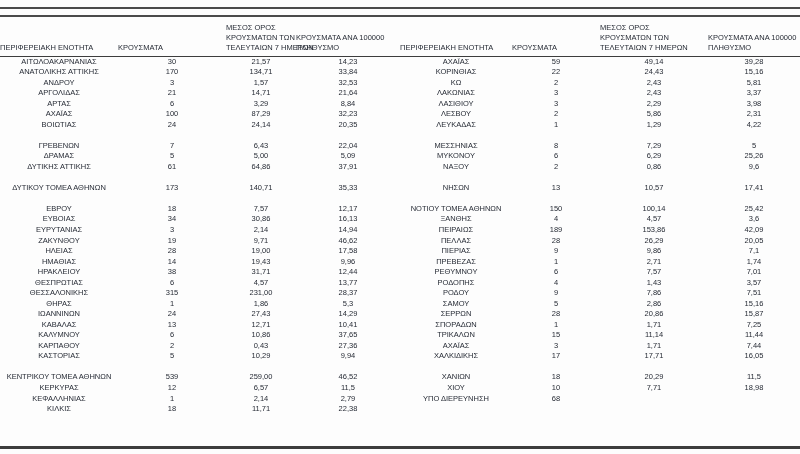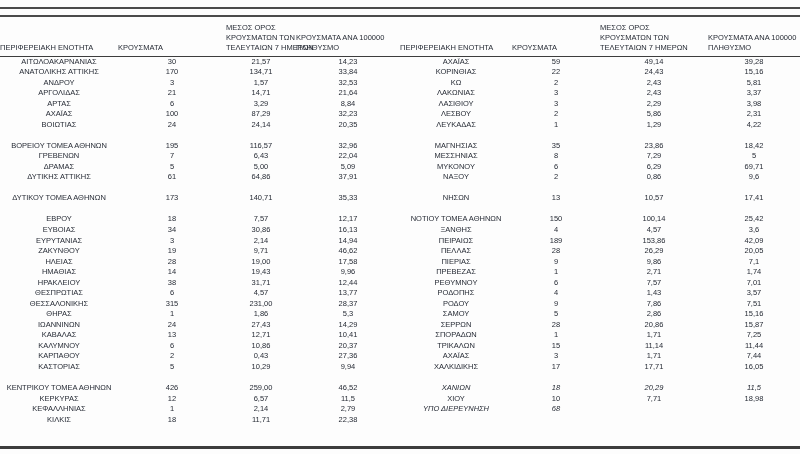--- a/index.html
+++ b/index.html
@@ -40,21 +40,21 @@
   table.cases td{
     font-size:7.5px;
     line-height:10.5px;
     height:10.54px;
     text-align:center;
     vertical-align:middle;
     padding:0;
     white-space:nowrap;
     overflow:visible;
   }
-  td.italic{font-style:italic;}
+  td.italic{}
 </style>
 </head>
 <body>
 
 <div class="page">
   <div class="top-rule first"></div>
   <div class="top-rule second"></div>
 
   <table class="cases">
     <colgroup>
@@ -160,48 +160,38 @@
           <td></td>
           <td></td>
           <td></td>
           <td></td>
           <td></td>
           <td></td>
           <td></td>
           <td></td>
         </tr>
         <tr>
-          <td>ΒΟΡΕΙΟΥ ΤΟΜΕΑ ΑΘΗΝΩΝ</td>
-          <td>195</td>
-          <td>116,57</td>
-          <td>32,96</td>
-          <td>ΜΑΓΝΗΣΙΑΣ</td>
-          <td>35</td>
-          <td>23,86</td>
-          <td>18,42</td>
-        </tr>
-        <tr>
           <td>ΓΡΕΒΕΝΩΝ</td>
           <td>7</td>
           <td>6,43</td>
           <td>22,04</td>
           <td>ΜΕΣΣΗΝΙΑΣ</td>
           <td>8</td>
           <td>7,29</td>
           <td>5</td>
         </tr>
         <tr>
           <td>ΔΡΑΜΑΣ</td>
           <td>5</td>
           <td>5,00</td>
           <td>5,09</td>
           <td>ΜΥΚΟΝΟΥ</td>
           <td>6</td>
           <td>6,29</td>
-          <td>69,71</td>
+          <td>25,26</td>
         </tr>
         <tr>
           <td>ΔΥΤΙΚΗΣ ΑΤΤΙΚΗΣ</td>
           <td>61</td>
           <td>64,86</td>
           <td>37,91</td>
           <td>ΝΑΞΟΥ</td>
           <td>2</td>
           <td>0,86</td>
           <td>9,6</td>
@@ -353,21 +343,21 @@
           <td>10,41</td>
           <td>ΣΠΟΡΑΔΩΝ</td>
           <td>1</td>
           <td>1,71</td>
           <td>7,25</td>
         </tr>
         <tr>
           <td>ΚΑΛΥΜΝΟΥ</td>
           <td>6</td>
           <td>10,86</td>
-          <td>20,37</td>
+          <td>37,65</td>
           <td>ΤΡΙΚΑΛΩΝ</td>
           <td>15</td>
           <td>11,14</td>
           <td>11,44</td>
         </tr>
         <tr>
           <td>ΚΑΡΠΑΘΟΥ</td>
           <td>2</td>
           <td>0,43</td>
           <td>27,36</td>
@@ -391,21 +381,21 @@
           <td></td>
           <td></td>
           <td></td>
           <td></td>
           <td></td>
           <td></td>
           <td></td>
         </tr>
         <tr>
           <td>ΚΕΝΤΡΙΚΟΥ ΤΟΜΕΑ ΑΘΗΝΩΝ</td>
-          <td>426</td>
+          <td>539</td>
           <td>259,00</td>
           <td>46,52</td>
           <td class="italic">ΧΑΝΙΩΝ</td>
           <td class="italic">18</td>
           <td class="italic">20,29</td>
           <td class="italic">11,5</td>
         </tr>
         <tr>
           <td>ΚΕΡΚΥΡΑΣ</td>
           <td>12</td>

